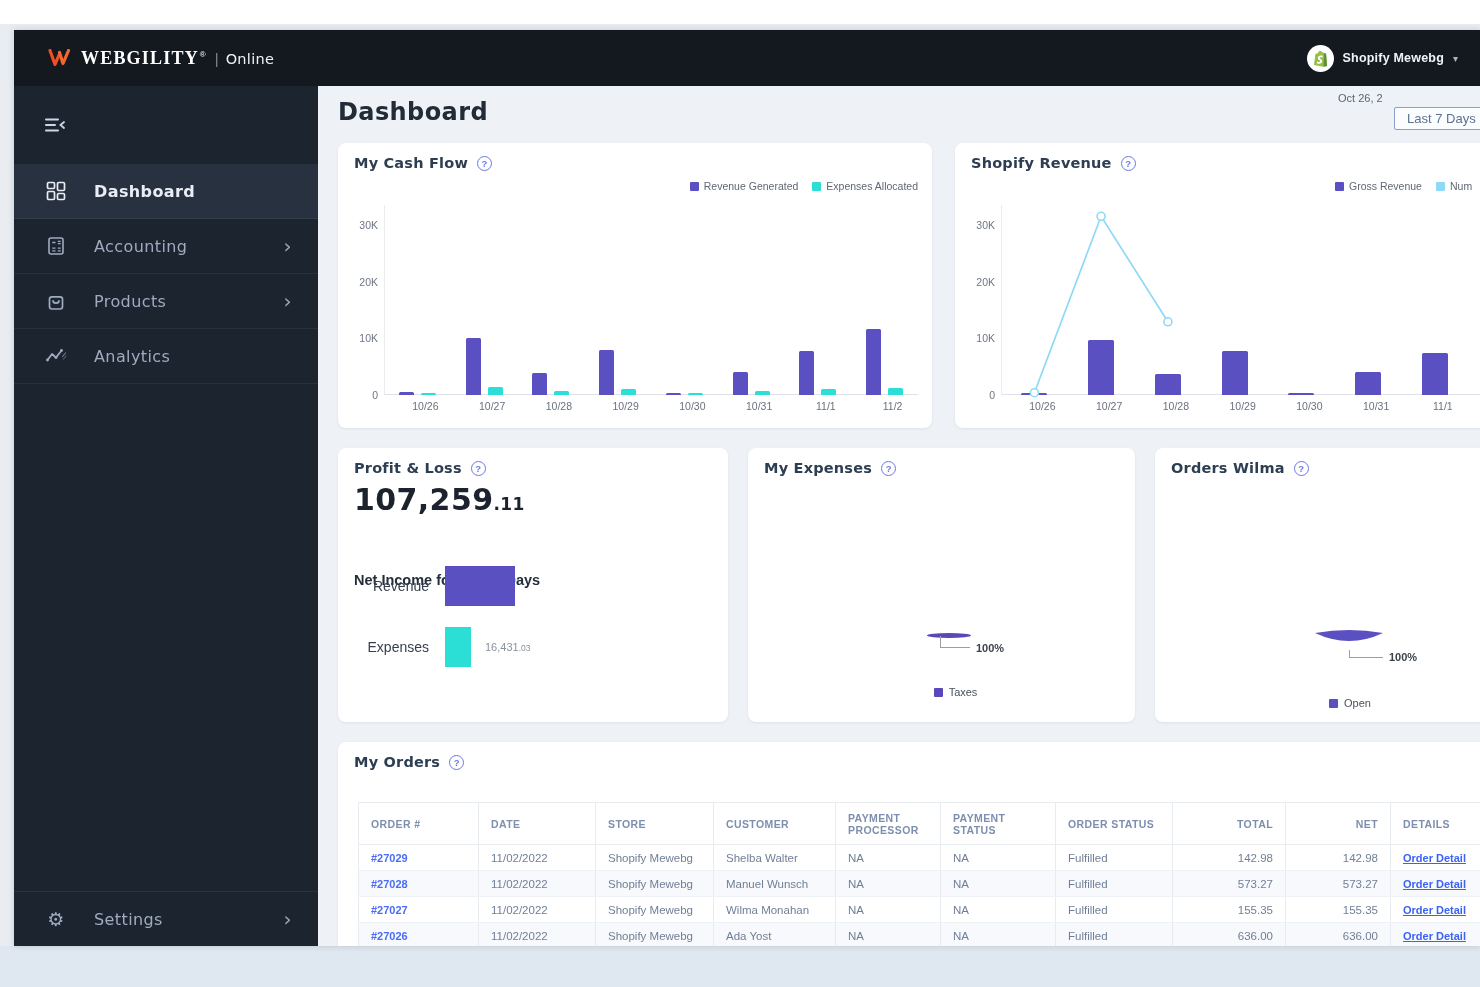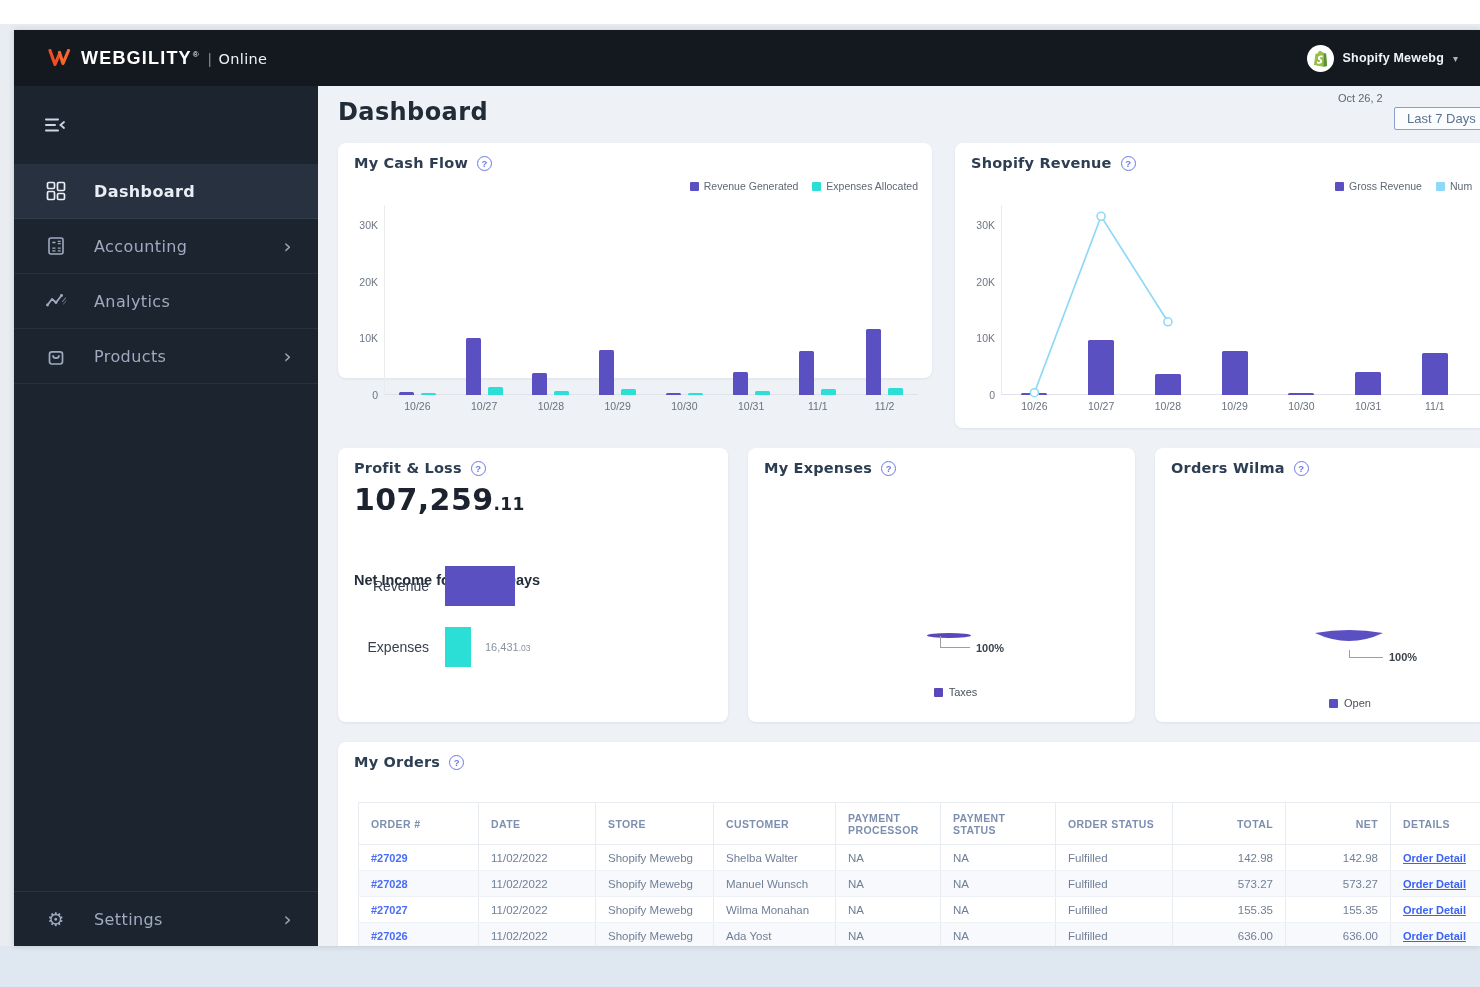--- a/index.html
+++ b/index.html
@@ -6,21 +6,21 @@
   html,body { width:1480px; height:987px; font-family:"Liberation Sans",sans-serif; background:#ffffff; overflow:hidden; }
   .frame { position:absolute; left:0; top:24px; right:0; bottom:0; background:#e9edf1; }
   .bottom-strip { position:absolute; left:0; top:946px; right:0; height:41px; background:#dfe7f0; }
 
   .app { position:absolute; left:14px; top:30px; width:1466px; height:916px; background:#eef1f5; overflow:hidden; box-shadow:0 0 6px rgba(30,40,60,.18); }
 
   
   .topbar { position:absolute; left:0; top:0; width:100%; height:56px; background:#14181f; display:flex; align-items:center; justify-content:space-between; padding:0 16px 0 34px; z-index:4; }
   .brand { display:flex; align-items:center; gap:9px; }
   .brand-mark svg { display:block; }
-  .brand-name { color:#ffffff; font-family:Liberation Sans, sans-serif; font-weight:bold; font-size:18px; letter-spacing:1.2px; }
+  .brand-name { color:#ffffff; font-family:Liberation Serif, serif; font-weight:bold; font-size:18px; letter-spacing:1.2px; }
   .brand-reg { color:#ffffff; font-size:8px; vertical-align:super; margin-left:1px; }
   .brand-div { color:#7d8796; font-size:15px; margin:0 7px 0 9px; font-weight:normal; }
   .brand-product { color:#eef1f6; font-family:"DejaVu Sans",sans-serif; font-size:14.5px; letter-spacing:.3px; }
   .account { display:flex; align-items:center; gap:9px; cursor:pointer; padding-right:6px; }
   .avatar { width:27px; height:27px; border-radius:50%; background:#ffffff; display:flex; align-items:center; justify-content:center; }
   .account-name { color:#f0f3f7; font-size:12.5px; font-weight:bold; letter-spacing:.2px; }
   .caret { color:#aab3c0; font-size:10px; }
   .caret::after { content:"▾"; }
 
   
@@ -44,38 +44,38 @@
   .page-title { position:absolute; left:20px; top:12px; font-family:"DejaVu Sans",sans-serif; font-size:24px; font-weight:bold; color:#222b38; letter-spacing:.4px; }
   .date-text { position:absolute; left:1020px; top:6px; width:142px; text-align:left; font-size:11px; color:#5c6673; }
   .range-select { position:absolute; left:1076px; top:21px; width:120px; height:23px; border:1px solid #8aa0cc; background:#fafcfe; border-radius:2px; font-size:13px; color:#5b7390; padding:3px 0 0 12px; cursor:pointer; }
 
   .card { position:absolute; background:#ffffff; border-radius:8px; box-shadow:0 1px 3px rgba(25,39,70,.07); }
   .card-head { position:absolute; left:16px; top:12px; display:flex; align-items:center; gap:9px; }
   .card-head h2 { font-family:"DejaVu Sans",sans-serif; font-size:14.5px; font-weight:bold; color:#2d3e53; letter-spacing:.2px; }
   .help { width:15px; height:15px; border:1.3px solid #6b79e8; border-radius:50%; color:#6b79e8; font-size:9.5px; font-weight:bold; display:inline-flex; align-items:center; justify-content:center; cursor:pointer; }
   .help::after { content:"?"; }
 
-  #card-cashflow { left:20px; top:57px; width:594px; height:235px; }
+  #card-cashflow { left:20px; top:57px; width:594px; height:285px; }
   #card-shopify  { left:637px; top:57px; width:594px; height:285px; }
   #card-pnl      { left:20px; top:362px; width:390px; height:274px; }
   #card-expenses { left:430px; top:362px; width:387px; height:274px; }
   #card-posted   { left:837px; top:362px; width:390px; height:274px; }
   #card-orders   { left:20px; top:656px; width:1210px; height:300px; }
 
   
   .legend { position:absolute; top:37px; right:14px; display:flex; gap:14px; align-items:center; }
   #card-shopify .legend { right:auto; left:380px; }
   .lg-item { display:inline-flex; align-items:center; gap:5px; font-size:10.5px; color:#5f6874; white-space:nowrap; }
   .lg-sq { width:9px; height:9px; border-radius:1px; display:inline-block; }
   .plot { position:absolute; left:46px; top:62px; width:534px; height:190px; border-left:1px solid #ececef; border-bottom:1px solid #dfe2e8; }
   .ytick { position:absolute; left:6px; width:34px; text-align:right; font-size:10.5px; color:#6d7683; }
   .groups { position:absolute; left:46px; top:62px; width:534px; height:190px; display:flex; align-items:flex-end; }
   .group { flex:1; display:flex; justify-content:center; align-items:flex-end; gap:7px; height:100%; }
   .bar { border-radius:1.5px 1.5px 0 0; }
-  .xlabels { position:absolute; left:46px; top:257px; width:534px; display:flex; }
+  .xlabels { position:absolute; left:54px; top:257px; width:534px; display:flex; }
   .xlab { flex:1; text-align:center; font-size:10.5px; color:#68717e; }
   .line-svg { position:absolute; left:46px; top:62px; overflow:visible; }
 
   
   .pnl-number { position:absolute; left:16px; top:34px; font-family:"DejaVu Sans",sans-serif; font-weight:bold; color:#1c232e; font-size:30px; letter-spacing:.4px; }
   .pnl-number .dec { font-size:17px; }
   .pnl-sub { position:absolute; left:16px; top:76px; font-family:Liberation Sans, sans-serif; font-weight:bold; font-size:14.5px; color:#242e3b;margin-top:48px; }
   .pnl-rows { position:absolute; left:16px; top:118px; }
   .pnl-row { display:flex; align-items:center; height:40px; margin-bottom:21px; }
   .pnl-label { width:75px; text-align:right; margin-right:16px; font-size:14px; color:#38404d; }
@@ -162,40 +162,40 @@
             <svg width="20" height="20" viewBox="0 0 20 20" fill="none" stroke="currentColor" stroke-width="1.6">
               <rect x="3" y="2" width="14" height="16" rx="2"></rect>
               <path d="M6.3 6.5h3.2M11.8 5.3h2.9M11.8 7.6h2.9M6.3 12.2h3.2M6.3 14.8h3.2M11.8 12.2h2.9M11.8 14.8h2.9" stroke-width="1.3"></path>
             </svg>
           </span>
           <span class="s-label">Accounting</span>
           <span class="s-chev"></span>
         </div>
         <div class="side-item">
           <span class="s-icon">
+            <svg width="20" height="20" viewBox="0 0 20 20" fill="none" stroke="currentColor" stroke-width="1.7">
+              <rect x="3.5" y="5.8" width="13" height="12.2" rx="2.4"></rect>
+              <path d="M7 9.2a3 3 0 0 0 6 0"></path>
+            </svg>
+          </span>
+          <span class="s-label">Products</span>
+          <span class="s-chev"></span>
+        </div>
+        <div class="side-item">
+          <span class="s-icon">
             <svg width="22" height="20" viewBox="0 0 22 20" fill="none" stroke="currentColor" stroke-width="1.8" stroke-linecap="round" stroke-linejoin="round">
               <path d="M2.5 14l4.5-6 4 3.5 5.5-7"></path>
               <circle cx="2.5" cy="14" r="1.4" fill="currentColor" stroke="none"></circle>
               <circle cx="11" cy="11.5" r="1.4" fill="currentColor" stroke="none"></circle>
               <circle cx="16.5" cy="4.5" r="1.4" fill="currentColor" stroke="none"></circle>
               <path d="M17.5 10.5l3-3.5" stroke-width="1.1" opacity=".7"></path>
               <path d="M18.5 13l2.5-3" stroke-width="1.1" opacity=".45"></path>
             </svg>
           </span>
           <span class="s-label">Analytics</span>
-        </div>
-        <div class="side-item">
-          <span class="s-icon">
-            <svg width="20" height="20" viewBox="0 0 20 20" fill="none" stroke="currentColor" stroke-width="1.7">
-              <rect x="3.5" y="5.8" width="13" height="12.2" rx="2.4"></rect>
-              <path d="M7 9.2a3 3 0 0 0 6 0"></path>
-            </svg>
-          </span>
-          <span class="s-label">Products</span>
-          <span class="s-chev"></span>
         </div>
       </div>
     <div class="side-spacer"></div>
     <div class="side-item settings">
       <span class="s-icon gear"></span>
       <span class="s-label">Settings</span>
       <span class="s-chev"></span>
     </div>
   </nav>
 

